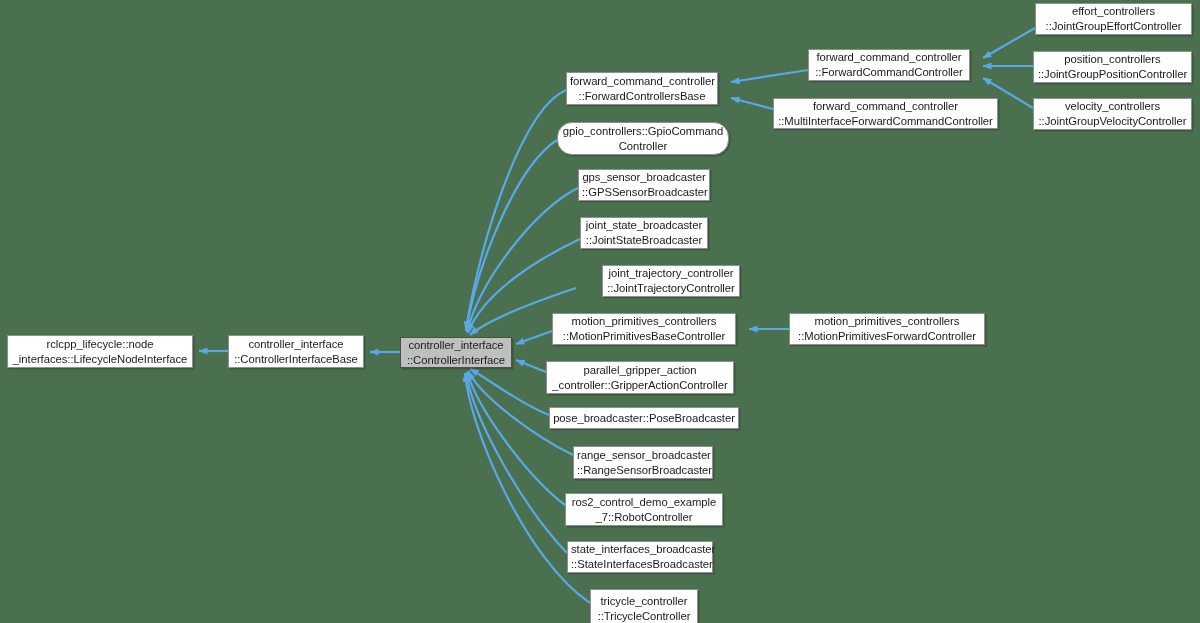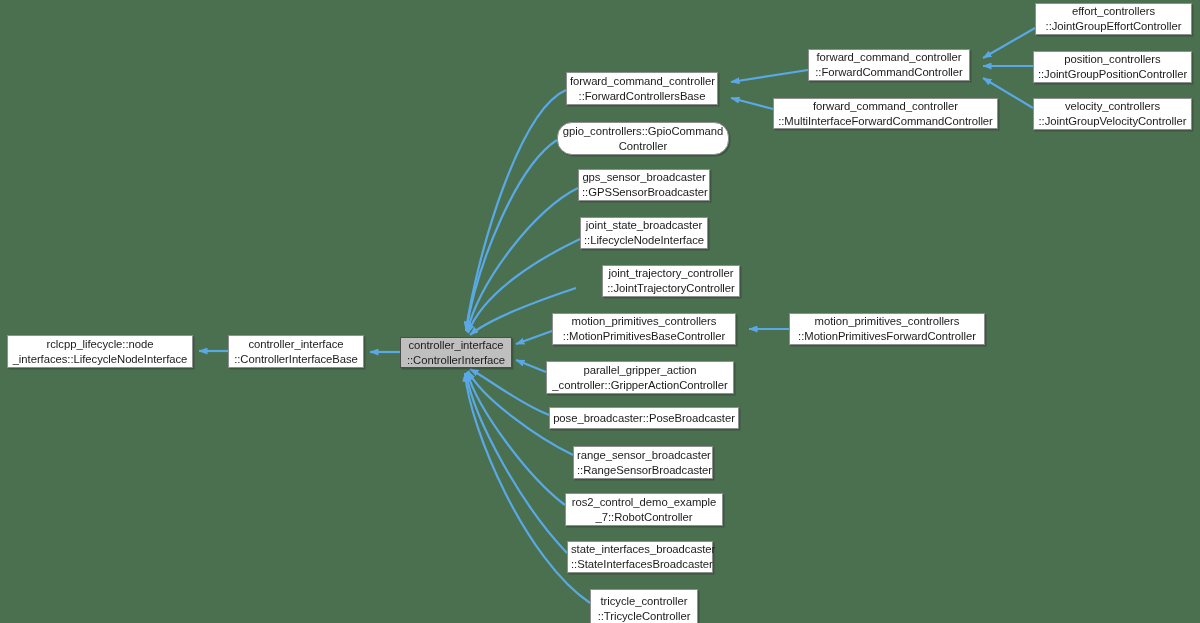--- a/index.html
+++ b/index.html
@@ -90,21 +90,21 @@
 ::ControllerInterfaceBase</span></div>
       <div class="node highlight" style="left: 400px; top: 337px; width: 112px; height: 31px;"><span class="node-label">controller_interface
 ::ControllerInterface</span></div>
       <div class="node" style="left: 566px; top: 72px; width: 152px; height: 33px;"><span class="node-label">forward_command_controller
 ::ForwardControllersBase</span></div>
       <div class="node" style="left: 557px; top: 122px; width: 172px; height: 33px; border-radius: 15px;"><span class="node-label">gpio_controllers::GpioCommand
 Controller</span></div>
       <div class="node" style="left: 578px; top: 169px; width: 132px; height: 32px;"><span class="node-label">gps_sensor_broadcaster
 ::GPSSensorBroadcaster</span></div>
       <div class="node" style="left: 580px; top: 217px; width: 128px; height: 32px;"><span class="node-label">joint_state_broadcaster
-::LifecycleNodeInterface</span></div>
+::JointStateBroadcaster</span></div>
       <div class="node" style="left: 576px; top: 265px; width: 138px; height: 32px; margin-left: 26px;"><span class="node-label">joint_trajectory_controller
 ::JointTrajectoryController</span></div>
       <div class="node" style="left: 552px; top: 313px; width: 184px; height: 32px;"><span class="node-label">motion_primitives_controllers
 ::MotionPrimitivesBaseController</span></div>
       <div class="node" style="left: 546px; top: 361px; width: 188px; height: 33px;"><span class="node-label">parallel_gripper_action
 _controller::GripperActionController</span></div>
       <div class="node" style="left: 549px; top: 407px; width: 190px; height: 22px;"><span class="node-label">pose_broadcaster::PoseBroadcaster</span></div>
       <div class="node" style="left: 573px; top: 446px; width: 140px; height: 33px;"><span class="node-label">range_sensor_broadcaster
 ::RangeSensorBroadcaster</span></div>
       <div class="node" style="left: 565px; top: 493px; width: 158px; height: 33px;"><span class="node-label">ros2_control_demo_example

